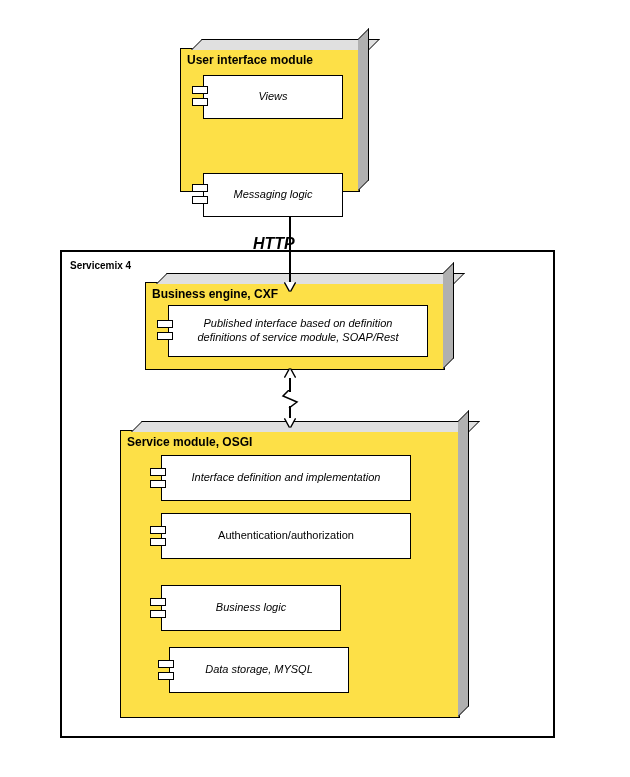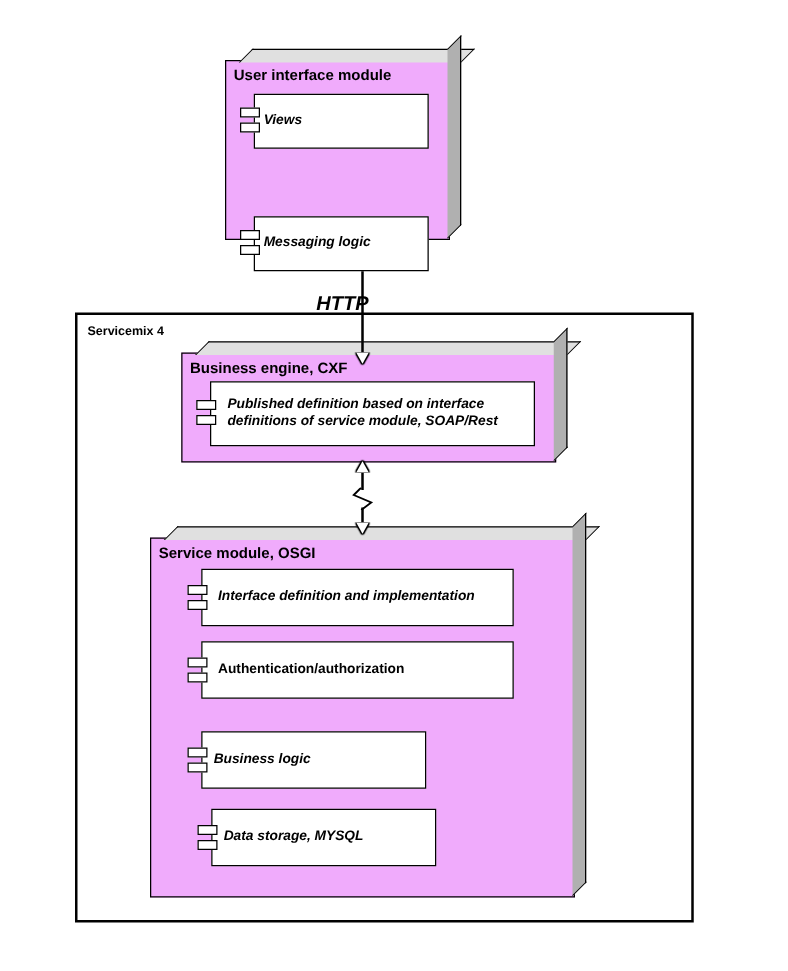--- a/index.html
+++ b/index.html
@@ -6,21 +6,21 @@
     body {
       width: 630px;
       height: 777px;
       background: #fff;
       font-family: Arial, Helvetica, sans-serif;
       font-size: 12px;
       position: relative;
     }
     .module-3d {
       position: absolute;
-      background: #f0abfc;
+      background: #fde047;
       border: 1.5px solid #000;
     }
     .module-3d::before { 
       content: '';
       position: absolute;
       top: -10px;
       left: 10px;
       right: -10px;
       height: 10px;
       background: #e0e0e0;
@@ -54,25 +54,25 @@
       position: absolute;
       background: #fff;
       border: 1.5px solid #000;
       z-index: 3;
     }
     .component-label {
       position: absolute;
       top: 50%;
       left: 50%;
       transform: translate(-50%, -50%);
+      text-align: center;
       font-style: italic;
       font-size: 11px;
       width: 90%;
       line-height: 1.25;
-      font-weight: bold;
     }
     .lug-pair {
       position: absolute;
       left: -12px;
       width: 16px;
       z-index: 4;
     }
     .lug {
       width: 16px;
       height: 8px;
@@ -157,21 +157,21 @@
 <div class="outer-title" style="left:70px; top:260px;">Servicemix 4</div>
 
 <div class="module-3d" style="left:145px; top:282px; width:300px; height:88px;">
   <div class="module-title">Business engine, CXF</div>
 
   <div class="component" style="left:22px; top:22px; width:260px; height:52px;">
     <div class="lug-pair" style="top:14px;">
         <div class="lug"></div>
         <div class="lug"></div>
       </div>
-    <div class="component-label">Published definition based on interface definitions of service module, SOAP/Rest</div>
+    <div class="component-label">Published interface based on definition definitions of service module, SOAP/Rest</div>
   </div>
 </div>
 
 <div class="arrow-line" style="left:289px; top:370px; width:1.5px; height:22px;"></div>
 <div class="zigzag" style="left:281px; top:390px;">
   <svg width="18" height="18">
       <polyline points="8,0 2,6 16,12 8,18" fill="none" stroke="#000" stroke-width="1.5"></polyline>
     </svg>
 </div>
 <div class="arrow-line" style="left:289px; top:406px; width:1.5px; height:20px;"></div>

